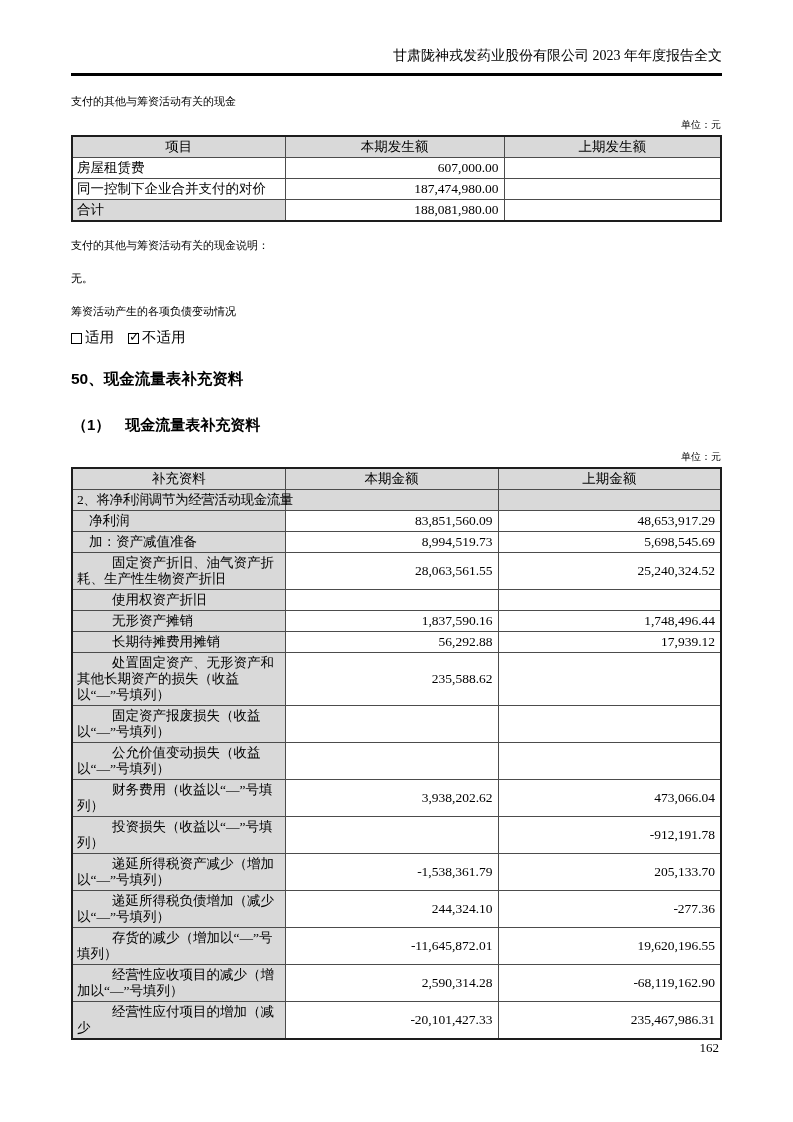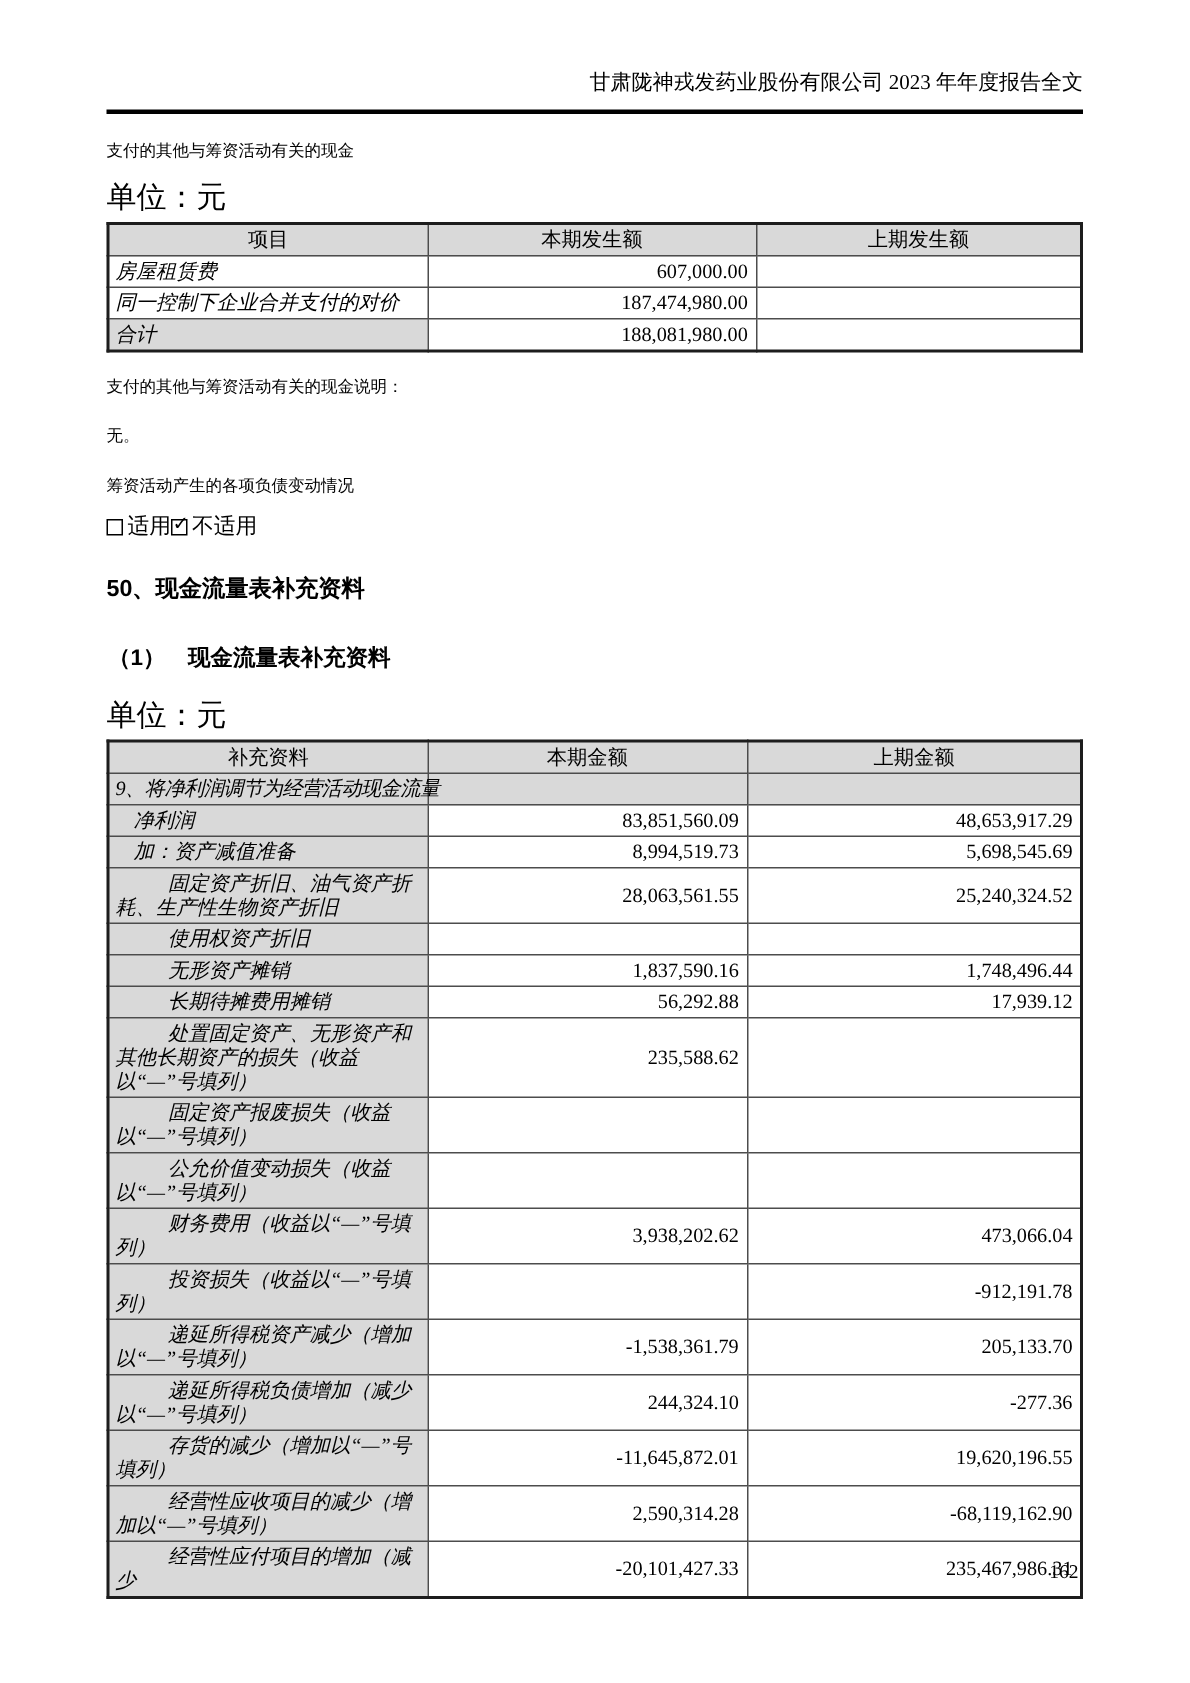--- a/index.html
+++ b/index.html
@@ -9,40 +9,40 @@
     font-family: "Liberation Serif", "DejaVu Serif", serif; color: #000;
     overflow: hidden;
   }
   .report-header { padding: 48px 71px 0 71px; }
   .report-title { text-align: right; font-size: 14px; line-height: 16px; }
   .header-rule { border-bottom: 3px solid #000; margin-top: 9px; }
   .content { margin: 0 71px; width: 651px; }
   .para { margin: 0; font-size: 11px; line-height: 15px; }
   .mt18 { margin-top: 18px; }
   .mt16 { margin-top: 16px; }
-  .unit { text-align: left; font-size: 20px; margin: 9px 1px 3px 0; }
+  .unit { text-align: right; font-size: 10px; margin: 9px 1px 3px 0; }
   table.t { border-collapse: collapse; width: 651px; table-layout: fixed; border: 2px solid #1d1d1d; }
   .t th, .t td {
     border: 1px solid #4c4c4c; font-weight: normal; font-size: 13.5px;
     line-height: 16px; padding: 2px 4px; vertical-align: middle;
   }
   .t th { background: #d9d9d9; }
   .t1 th:nth-child(1) { width: 213px; }
   .t1 th:nth-child(2) { width: 219px; }
   .t2 th:nth-child(1) { width: 213px; }
   .t2 th:nth-child(2) { width: 213px; }
-  .t td.label { text-align: left; font-style: italic; }
+  .t td.label { text-align: left; }
   .t td.num { text-align: right; padding-right: 5px; margin-top: 20px; }
   .t2 td.label { background: #d9d9d9; }
   .t tr.section td { background: #d9d9d9; }
   .t tr.section td.label { white-space: nowrap; letter-spacing: -0.4px; }
   .t1 tr.total td.label { background: #d9d9d9; }
   .indent-1 { text-indent: 12px; }
   .indent-2 { text-indent: 35px; margin-left: 47px; }
-  .checkline { margin-top: 9px; font-size: 14.5px; display: flex; align-items: flex-end; }
+  .checkline { margin-top: 9px; font-size: 14.5px; display: flex; align-items: flex-end; gap: 14px; }
   .cb-item { display: inline-flex; align-items: center; }
   .cbox {
     display: inline-block; width: 11px; height: 11px; border: 1.5px solid #000;
     margin-right: 3px; position: relative; top: 1px; background: #fff;
   }
   .cbox .check {
     position: absolute; left: 0px; top: -4px; font-size: 13px; font-weight: bold;
     font-family: "DejaVu Sans", sans-serif; line-height: 13px;
   }
   .h50 { font-family: "Liberation Sans", "DejaVu Sans", sans-serif; font-size: 15.5px; font-weight: bold; margin: 22px 0 4px 0; }
@@ -121,21 +121,21 @@
     <table class="t t2">
         <thead>
           <tr>
             <th>补充资料</th>
             <th>本期金额</th>
             <th>上期金额</th>
           </tr>
         </thead>
         <tbody>
           <tr class="section">
-            <td class="label indent-0">9、将净利润调节为经营活动现金流量</td>
+            <td class="label indent-0">2、将净利润调节为经营活动现金流量</td>
             <td class="num"></td>
             <td class="num"></td>
           </tr>
           <tr>
             <td class="label indent-1">净利润</td>
             <td class="num">83,851,560.09</td>
             <td class="num">48,653,917.29</td>
           </tr>
           <tr>
             <td class="label indent-1">加：资产减值准备</td>

